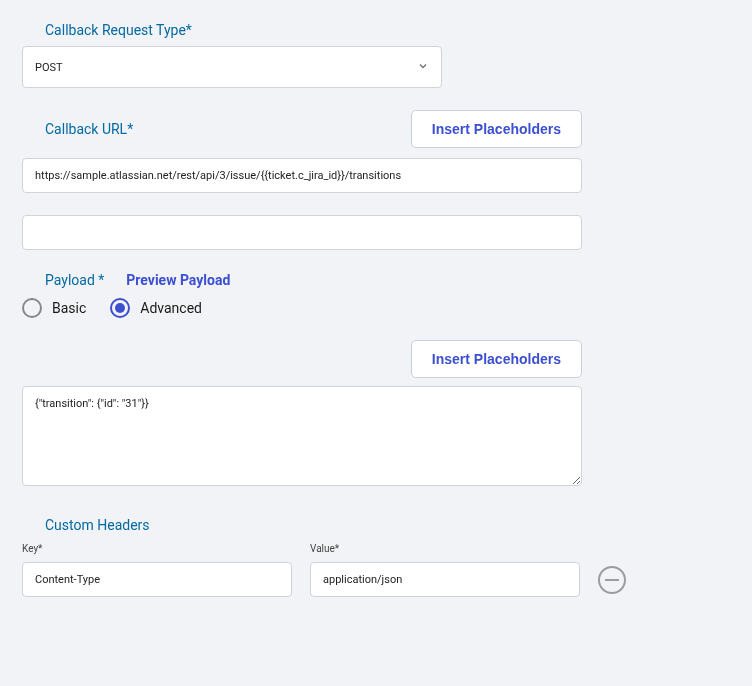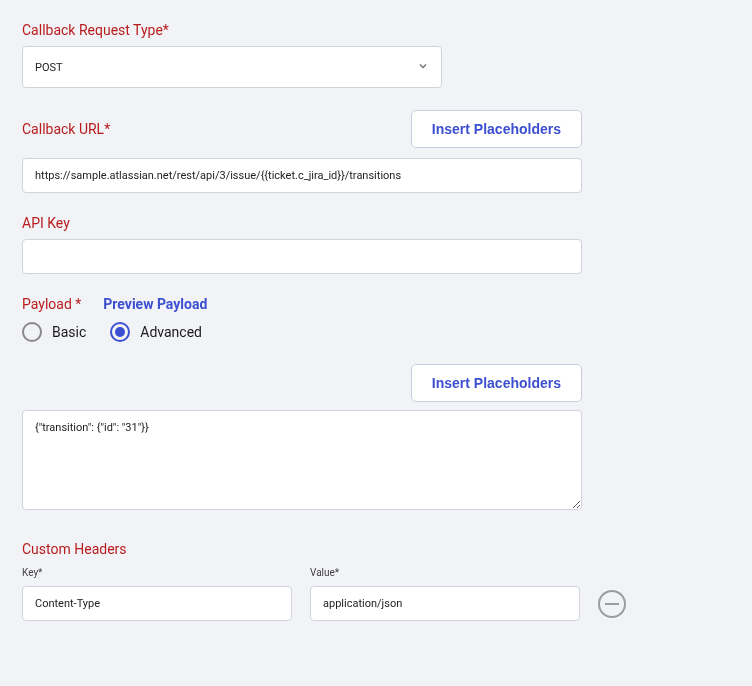--- a/index.html
+++ b/index.html
@@ -7,22 +7,23 @@
     margin: 0;
     padding: 22px;
     background: #f2f3f7;
     font-family: -apple-system, BlinkMacSystemFont, "Segoe UI", Roboto, Arial, sans-serif;
     font-size: 14px;
     color: #1a1a1a;
     width: 752px;
   }
   .field-label {
     font-size: 14px;
-    color: #b91c1c;
+    color: #0369a1;
     margin-bottom: 8px;
+    margin-left: 23px;
   }
   .input, .select, .textarea {
     width: 100%;
     border: 1px solid #d0d3d9;
     border-radius: 4px;
     background: #fff;
     padding: 10px 12px;
     font-size: 11px;
     font-family: inherit;
     color: #222;
@@ -169,21 +170,20 @@
 <div class="section">
   <div class="row input-full" style="margin-bottom:10px;">
     <div class="field-label" style="margin-bottom:0;">Callback URL*</div>
     <button class="btn">Insert Placeholders</button>
   </div>
   <input class="input input-full" value="https://sample.atlassian.net/rest/api/3/issue/{{ticket.c_jira_id}}/transitions" style="">
 </div>
 
 
 <div class="section">
-  <div class="field-label">API Key</div>
   <input class="input input-full" style="">
 </div>
 
 
 <div class="section">
   <div class="payload-top">
     <span class="field-label" style="margin-bottom:0;">Payload *</span>
     <span class="link">Preview Payload</span>
   </div>
   <div class="radio-group">

